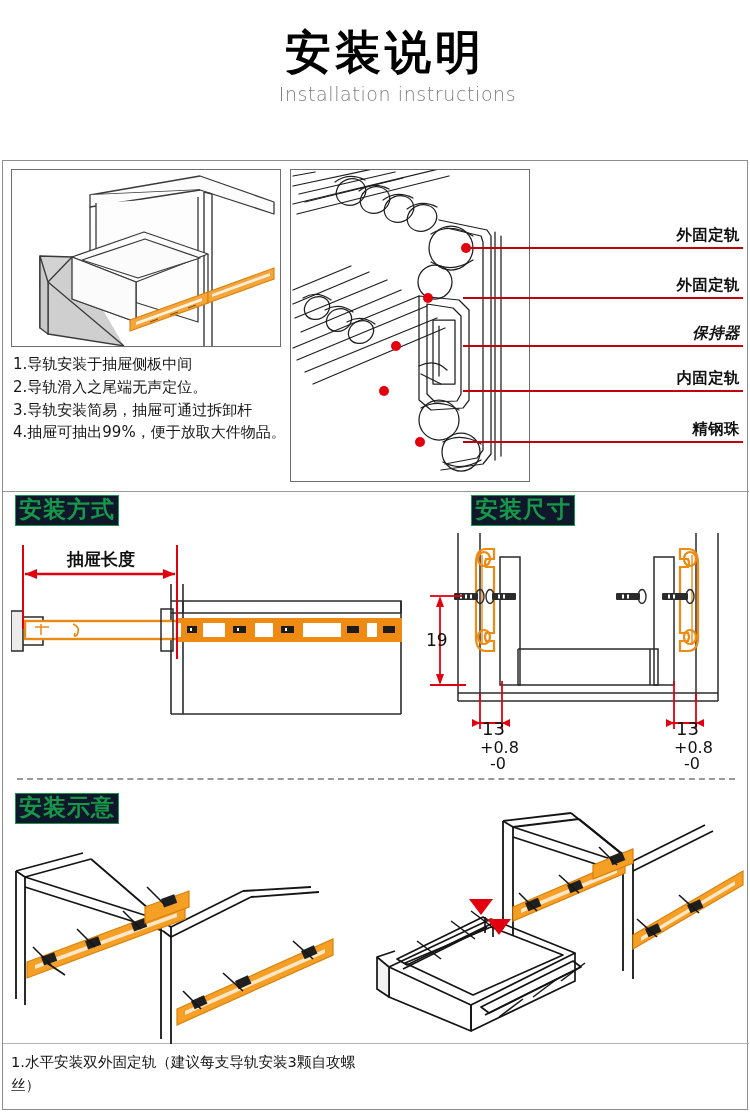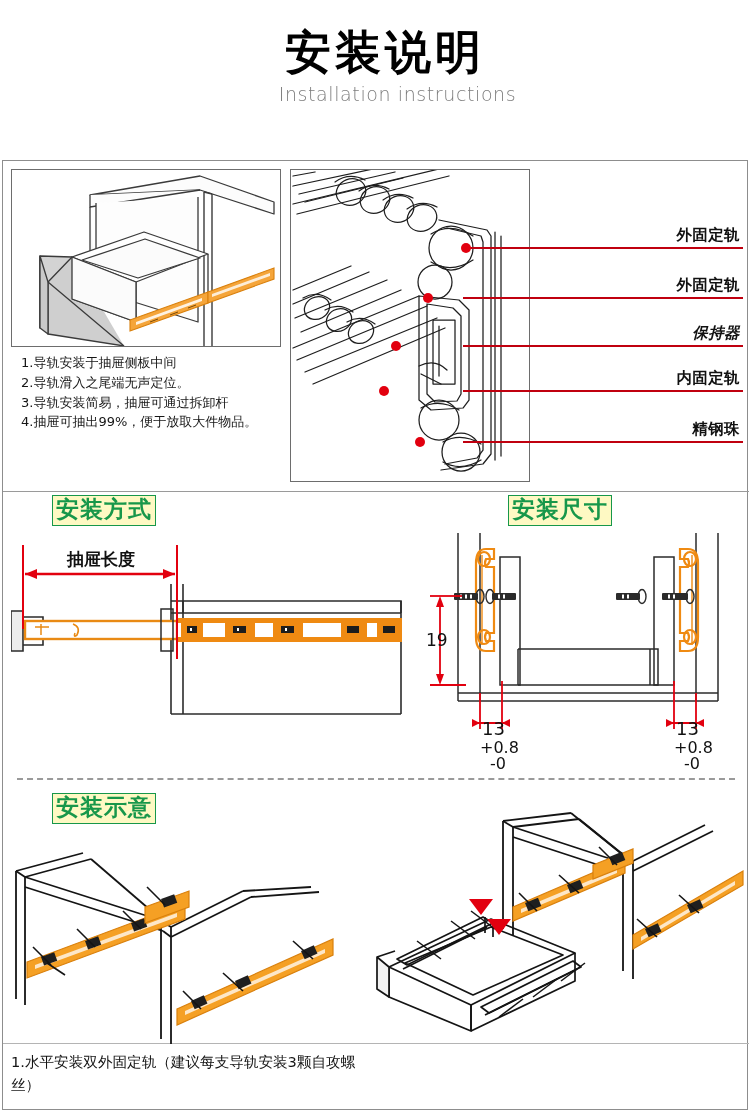--- a/index.html
+++ b/index.html
@@ -67,24 +67,23 @@
     border: 1px solid #6d6d6d;
     background: #fff;
     overflow: hidden;
   }
 
   
   .feature-list {
     position: absolute;
     left: 10px; top: 192px;
     width: 300px;
-    font-size: 13px;
+    font-size: 15px;
     line-height: 1.52;
     color: #161616;
-    margin-left: 8px;
   }
   .feature-list div { white-space: nowrap; }
   .feature-list .indent { padding-left: 15px; }
 
   
   .callouts {
     position: absolute;
     left: 460px; top: 0;
     width: 286px; height: 330px;
   }
@@ -118,22 +117,21 @@
   
   .green-tag {
     position: absolute;
     border: 1.6px solid #17974a;
     color: #17974a;
     font-size: 23px;
     font-weight: bold;
     letter-spacing: 1px;
     padding: 0px 3px 2px 3px;
     line-height: 1.18;
-    background: #fef9c3;
-    margin-left: 37px;
+    background: #0f172a;
   }
   #tag-method   { left: 12px;  top: 334px; }
   #tag-size     { left: 468px; top: 334px; }
   #tag-illust   { left: 12px;  top: 632px; }
 
   
   .dashed-divider {
     position: absolute;
     left: 14px; top: 617px;
     width: 718px; height: 0;

